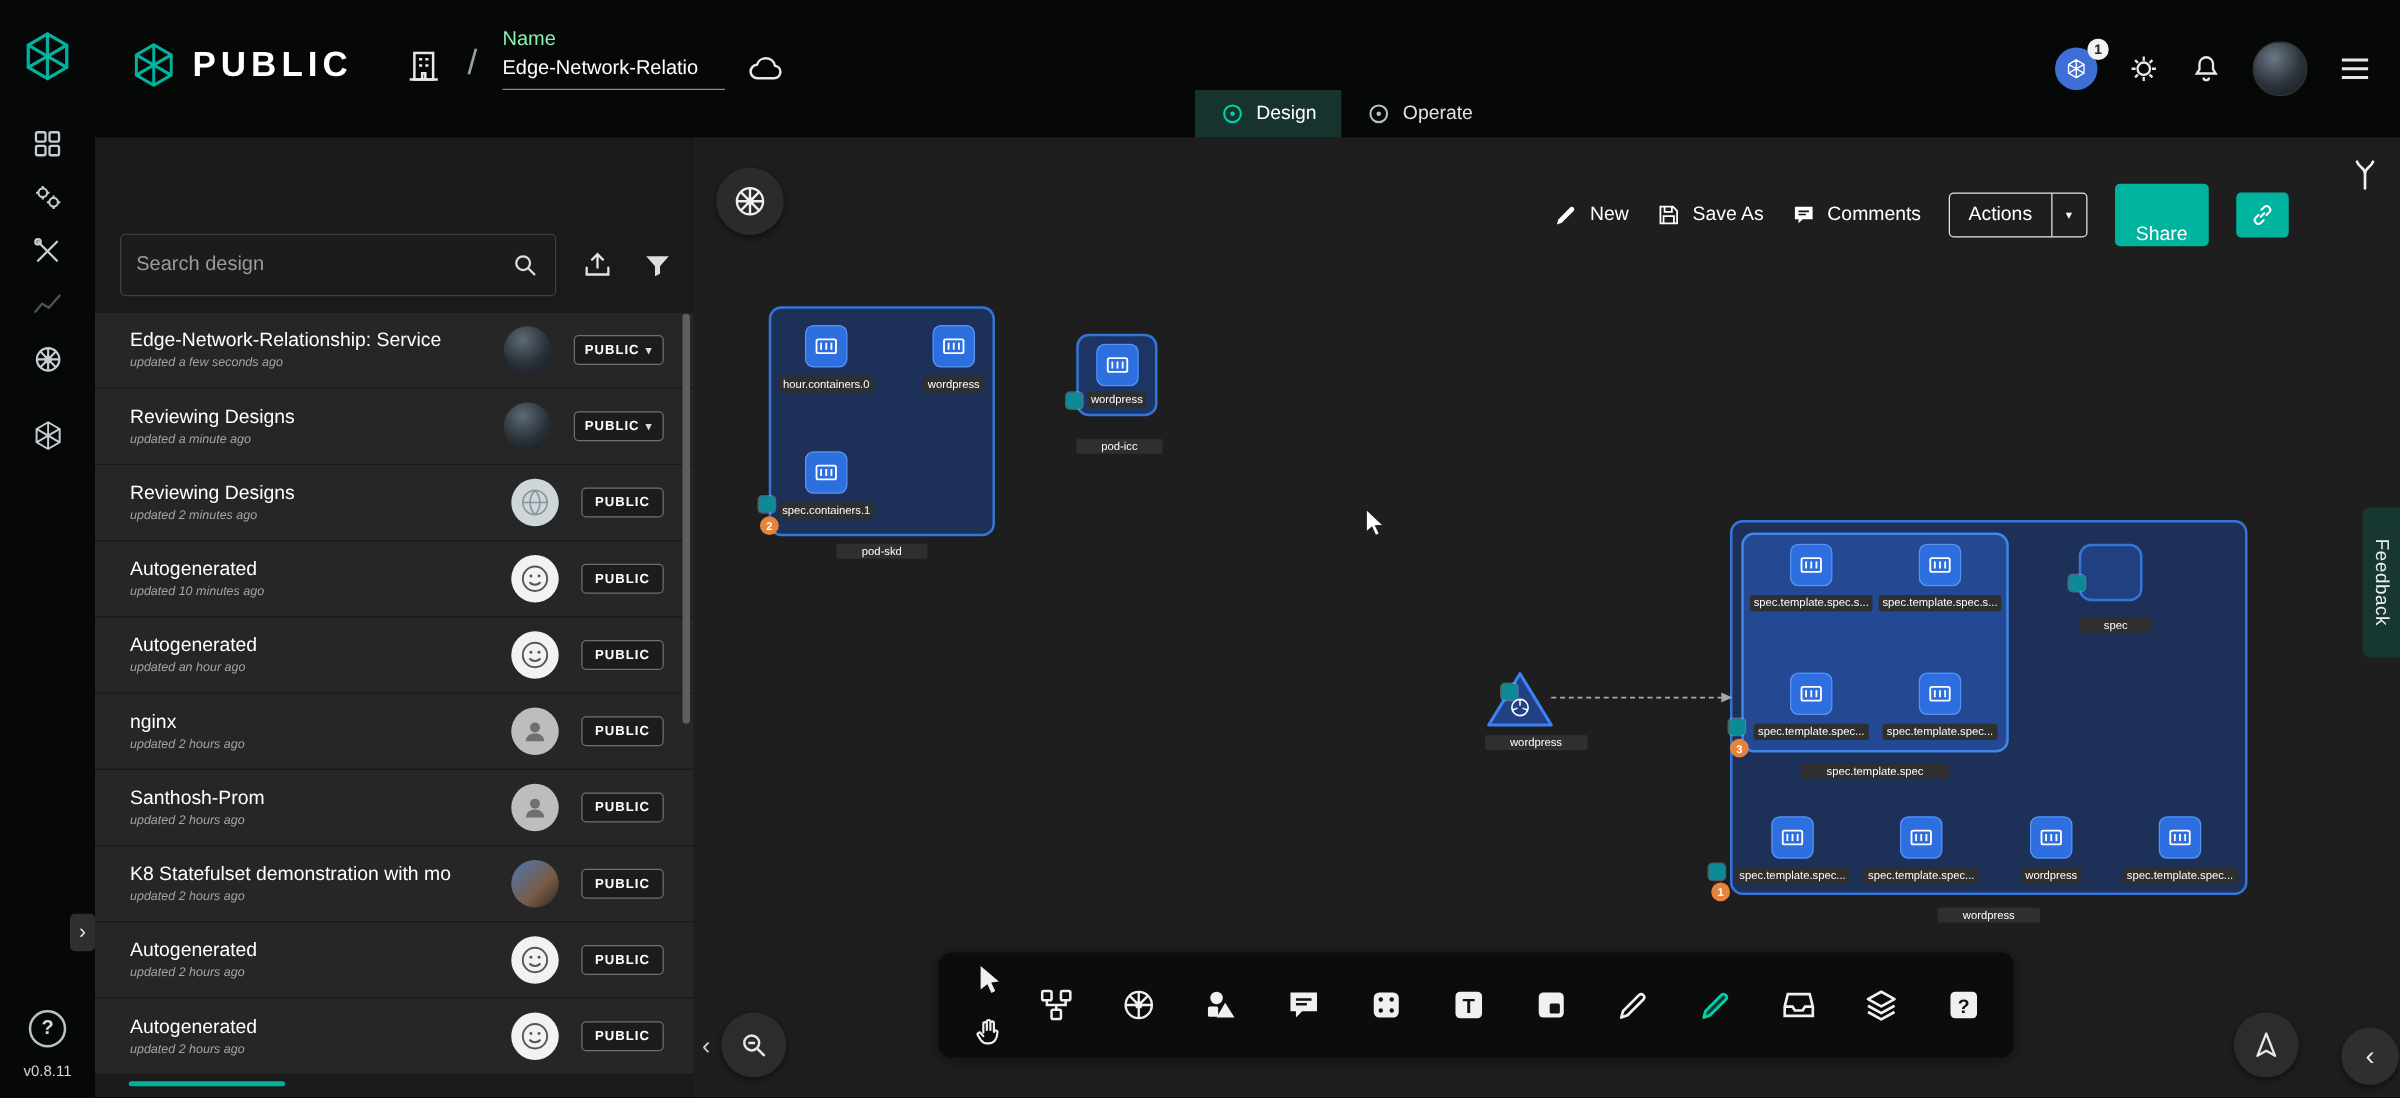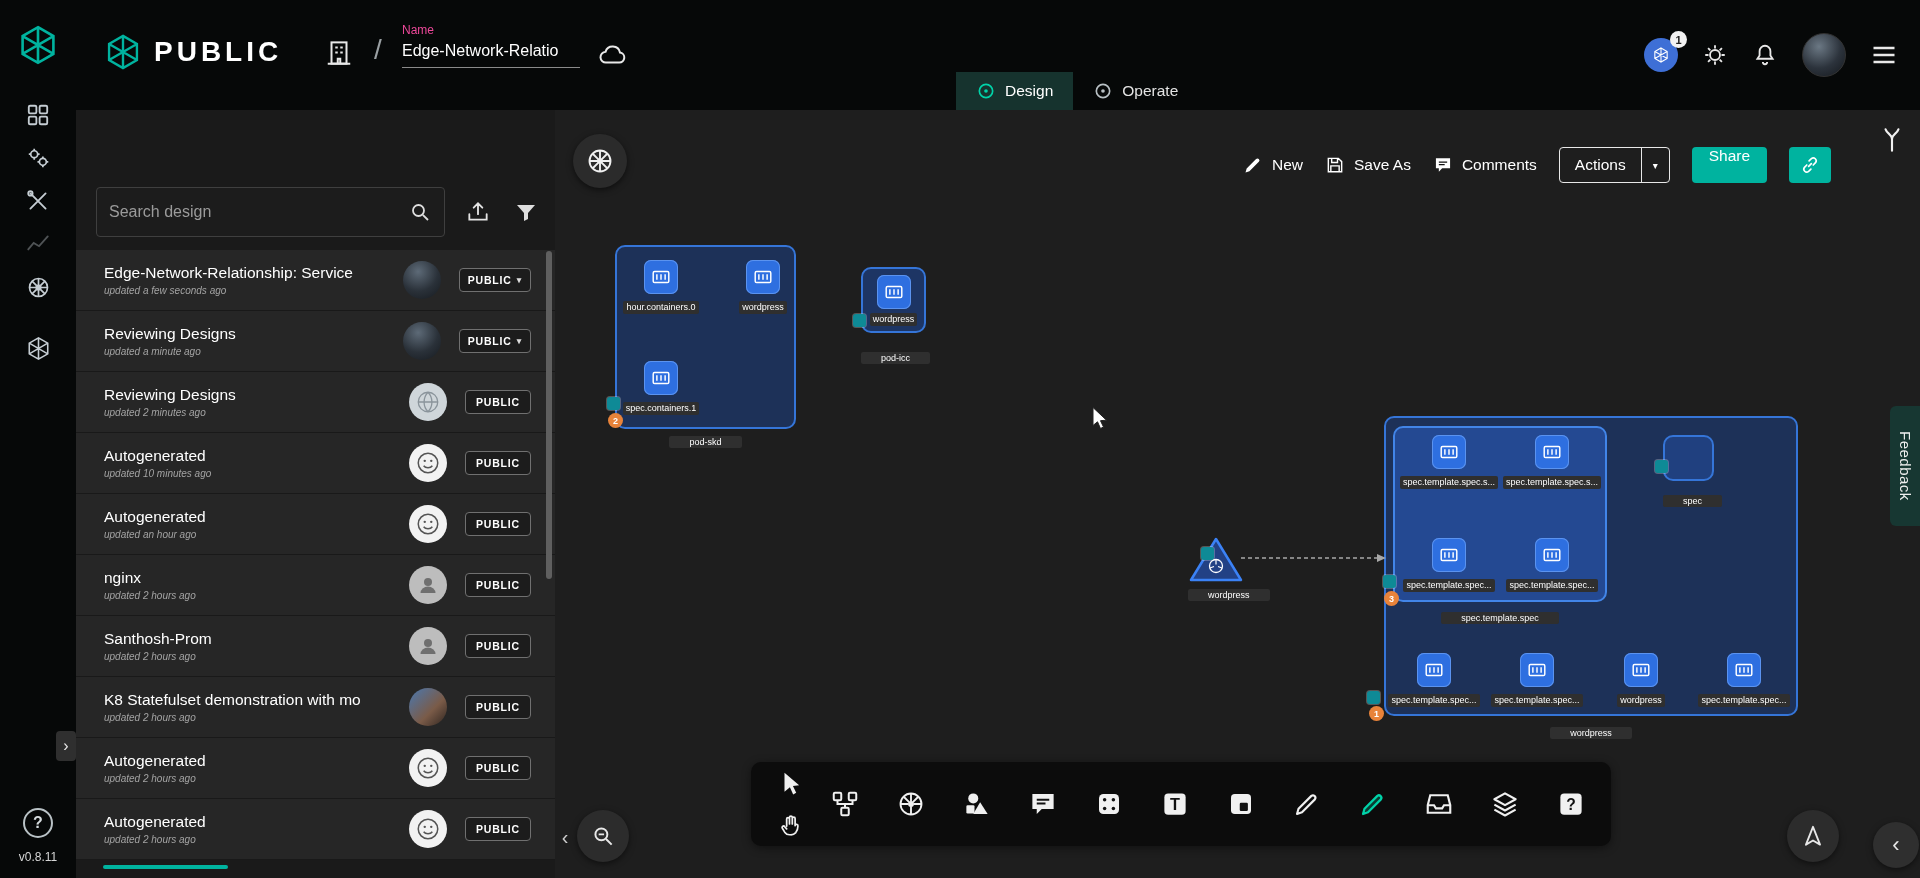--- a/index.html
+++ b/index.html
@@ -21,21 +21,21 @@
   align-items:center;justify-content:center;font-size:16px;font-weight:bold;color:#d6dcdf;margin-bottom:12px;cursor:pointer}
 .version{font-size:12px;color:#d6d6d6;margin-bottom:14px}
 
 
 .header{position:absolute;left:0;top:0;right:0;height:110px;background:#060808;z-index:6}
 .brand{position:absolute;left:104px;top:33px;display:flex;align-items:center;gap:12px;cursor:pointer}
 .brand-text{font-size:28px;font-weight:600;letter-spacing:4px}
 .crumb-icon{position:absolute;left:324px;top:38px;cursor:pointer}
 .crumb-slash{position:absolute;left:374px;top:34px;font-size:28px;color:#9aa0a3;font-weight:300}
 .name-field{position:absolute;left:402px;top:23px}
-.name-label{font-size:12px;color:#ec4899}
+.name-label{font-size:16px;color:#86efac}
 .name-input{width:178px;background:transparent;border:none;outline:none;border-bottom:1px solid #8a8a8a;
   color:#fff;font-size:16px;padding:5px 0 7px;font-family:inherit}
 .cloud-icon{position:absolute;left:598px;top:40px;cursor:pointer}
 .header-tabs{position:absolute;left:956px;bottom:0;display:flex}
 .tab{height:38px;display:flex;align-items:center;gap:9px;padding:0 20px;font-size:15.5px;color:#e3e3e3;cursor:pointer}
 .tab.active{background:#16332e;color:#fff}
 .header-right{position:absolute;right:22px;top:0;height:110px;display:flex;align-items:center;gap:24px}
 .hdr-icon{position:relative;display:flex;align-items:center;justify-content:center;cursor:pointer}
 .meshery-circle{width:34px;height:34px;border-radius:50%;background:#3e6fd6;display:flex;align-items:center;justify-content:center}
 .notif-badge{position:absolute;top:-7px;right:-9px;min-width:17px;height:17px;border-radius:9px;background:#f2f2f2;
@@ -78,21 +78,21 @@
 
 .canvas{position:absolute;left:555px;top:110px;right:0;bottom:0;background:#1e1e1e}
 .k8s-fab{position:absolute;left:18px;top:24px;width:54px;height:54px;border-radius:50%;background:#2b2b2b;
   display:flex;align-items:center;justify-content:center;box-shadow:0 2px 6px rgba(0,0,0,.55);cursor:pointer}
 .canvas-toolbar{position:absolute;left:688px;top:37px;display:flex;align-items:center;gap:22px}
 .ct-item{display:flex;align-items:center;gap:9px;font-size:15.5px;color:#fff;cursor:pointer;white-space:nowrap}
 .actions-btn{display:flex;align-items:stretch;border:1px solid #e8e8e8;border-radius:4px;height:36px;cursor:pointer}
 .actions-label{display:flex;align-items:center;padding:0 15px;font-size:15.5px}
 .actions-divider{width:1px;background:#e8e8e8}
 .actions-caret{display:flex;align-items:center;justify-content:center;width:27px;font-size:10px}
-.share-btn{height:36px;padding:0 17px;background:#00B39F;border-radius:4px;display:flex;align-items:flex-start;
+.share-btn{height:50px;padding:0 17px;background:#00B39F;border-radius:4px;display:flex;align-items:flex-end;
   font-size:15.5px;color:#fff;cursor:pointer}
 .link-btn{width:42px;height:36px;background:#00B39F;border-radius:4px;display:flex;align-items:center;
   justify-content:center;cursor:pointer}
 .y-icon{position:absolute;left:1322px;top:14px;cursor:pointer}
 .feedback-tab{position:absolute;right:0;top:296px;width:30px;height:120px;background:#173732;border-radius:6px 0 0 6px;
   display:flex;align-items:center;justify-content:center;writing-mode:vertical-rl;font-size:15px;color:#efefef;
   letter-spacing:.5px;cursor:pointer}
 
 
 .cgroup{position:absolute;background:rgba(28,76,170,.42);border:2px solid #3575d8;border-radius:10px;cursor:pointer}

